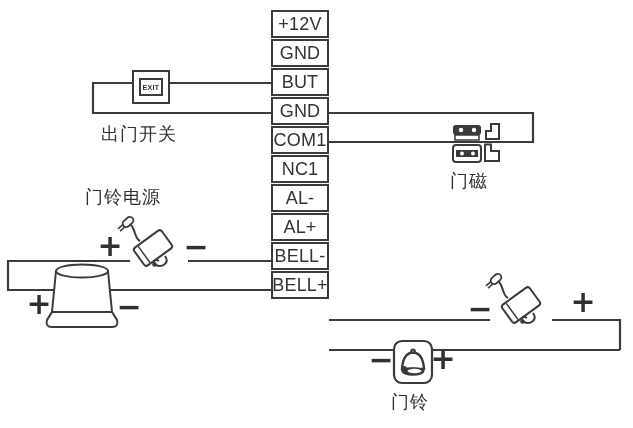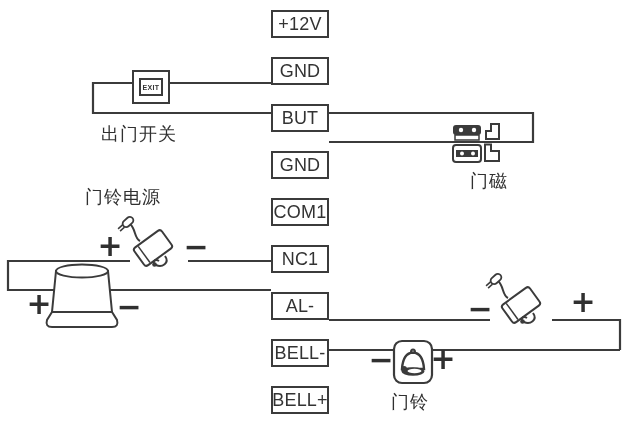--- a/index.html
+++ b/index.html
@@ -7,21 +7,21 @@
     position:relative;
     width:633px;height:428px;
     background:#ffffff;
     overflow:hidden;
     font-family:"Liberation Sans",sans-serif;
   }
   .wiring-svg{position:absolute;left:0;top:0;}
   
   .terminal-block{
     position:absolute;left:271px;top:10px;width:58px;
-    display:flex;flex-direction:column;gap:19px;
+    display:flex;flex-direction:column;gap:1px;
   }
   .terminal{
     box-sizing:border-box;height:28px;
     border:2px solid #3b3b3b;background:#ffffff;
     display:flex;align-items:center;justify-content:center;
     font-size:18px;color:#333333;letter-spacing:0.2px;
     font-family:"Liberation Sans",sans-serif;
   }
   
   .exit-button{
@@ -110,30 +110,31 @@
   </svg>
 
   <div class="terminal-block">
     <div class="terminal">+12V</div>
     <div class="terminal">GND</div>
     <div class="terminal">BUT</div>
     <div class="terminal">GND</div>
     <div class="terminal">COM1</div>
     <div class="terminal">NC1</div>
     <div class="terminal">AL-</div>
+    <div class="terminal">AL+</div>
     <div class="terminal">BELL-</div>
     <div class="terminal">BELL+</div>
   </div>
 
   <div class="exit-button">
     <div class="exit-inner">EXIT</div>
   </div>
 
   <div class="cjk" style="left:101px;top:124px;">出门开关</div>
-  <div class="cjk" style="left:450px;top:171px;margin-left:20px;">门磁</div>
+  <div class="cjk" style="left:450px;top:171px;">门磁</div>
   <div class="cjk" style="left:85px;top:187px;">门铃电源</div>
   <div class="cjk" style="left:391px;top:392px;">门铃</div>
 
   <div class="sign" style="left:97px;top:231px;">+</div>
   <div class="sign" style="left:183px;top:232px;">−</div>
   <div class="sign" style="left:26px;top:289px;">+</div>
   <div class="sign" style="left:116px;top:292px;">−</div>
   <div class="sign" style="left:467px;top:294px;">−</div>
   <div class="sign" style="left:570px;top:287px;">+</div>
   <div class="sign" style="left:368px;top:345px;">−</div>

